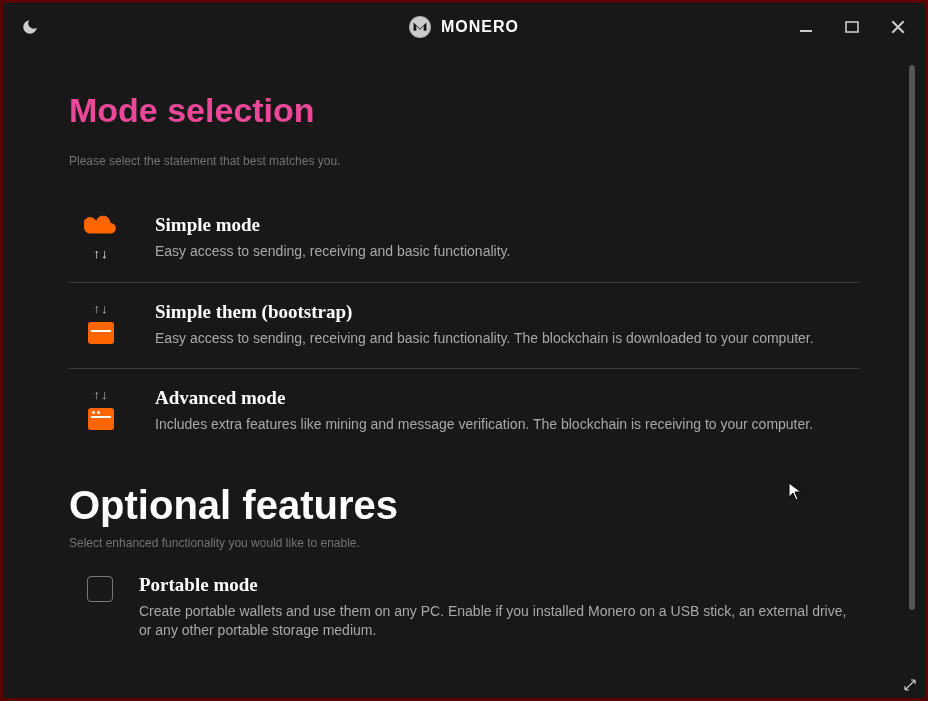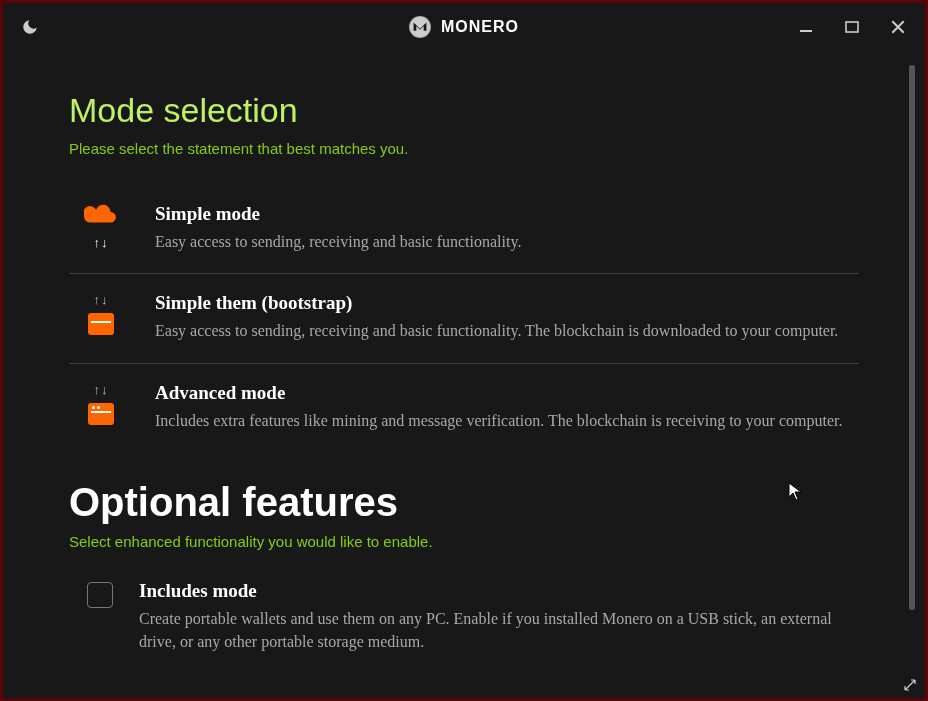--- a/index.html
+++ b/index.html
@@ -40,22 +40,22 @@
   .scrollbar {
     position:absolute; right:10px; top:14px; width:6px; height:545px;
     background:#555; border-radius:3px;
   }
   .content {
     padding: 40px 66px 10px 66px;
     color:#fff;
     height:100%;
     overflow:hidden;
   }
-  h1 { font-size:34px; font-weight:400; margin-bottom:10px; color:#bef264; }
-  .subtext { color:#84cc16; font-size:15px; margin-bottom:28px; }
+  h1 { font-size:34px; font-weight:700; margin-bottom:24px; color:#ec4899; }
+  .subtext { color:#737373; font-size:12px; margin-bottom:28px; }
   .mode-option {
     display:flex; gap:34px; padding:18px 6px 20px 12px; align-items:flex-start;
     cursor:pointer;
   }
   .mode-option + .mode-option { border-top:1px solid #3c3c3c; }
   .mode-icon-col { width:40px; display:flex; flex-direction:column; align-items:center; gap:6px; }
   .arrows { color:#fff; font-size:13px; letter-spacing:1px; }
   .arrows-muted { color:#bbb; }
   .cloud-icon { color:#ff6600; }
   .server-icon {
@@ -63,21 +63,21 @@
   }
   .server-icon::before {
     content:""; position:absolute; left:3px; right:3px; top:8px; height:2px; background:#fff;
   }
   .server-icon.dots::after {
     content:""; position:absolute; left:4px; top:3px; width:3px; height:3px; background:#fff; border-radius:50%;
     box-shadow: 5px 0 0 #fff;
   }
   .mode-text { flex:1; }
   .mode-title { font-size:19px; font-weight:700; color:#fff; margin-bottom:6px;font-family:Liberation Serif, serif; }
-  .mode-desc { color:#a8a8a8; font-size:16px; line-height:1.4;font-family:Liberation Serif, serif; }
+  .mode-desc { color:#a8a8a8; font-size:14px; line-height:1.4; }
   .section-gap { height:28px; }
   h2 { font-size:40px; font-weight:600; margin-bottom:8px; }
   .optional-row { display:flex; gap:26px; padding:16px 6px 20px 18px; align-items:flex-start; }
   .checkbox {
     width:26px; height:26px; border:1px solid #777; border-radius:4px; flex-shrink:0; margin-top:2px;
   }
   .resize-handle {
     position:absolute; right:8px; bottom:6px; width:14px; height:14px;
   }
   .cursor {
@@ -164,26 +164,26 @@
         </div>
         <div class="mode-text">
           <div class="mode-title">Advanced mode</div>
           <div class="mode-desc">Includes extra features like mining and message verification. The blockchain is receiving to your computer.</div>
         </div>
       </div>
 
       <div class="section-gap"></div>
 
       <h2>Optional features</h2>
-      <div class="subtext" style="margin-bottom:14px">Select enhanced functionality you would like to enable.</div>
+      <div class="subtext" style="margin-bottom:8px">Select enhanced functionality you would like to enable.</div>
 
       <div class="optional-row">
         <div class="checkbox"></div>
         <div class="mode-text">
-          <div class="mode-title">Includes mode</div>
+          <div class="mode-title">Portable mode</div>
           <div class="mode-desc">Create portable wallets and use them on any PC. Enable if you installed Monero on a USB stick, an external drive, or any other portable storage medium.</div>
         </div>
       </div>
 
     </div>
   </div>
 
   <div class="resize-handle">
     <svg viewBox="0 0 14 14" width="14" height="14">
         <path d="M2 12L12 2M12 2h-4M12 2v4M12 2 2 12m0 0v-4m0 4h4" stroke="#ccc" stroke-width="1.2" fill="none"></path>

